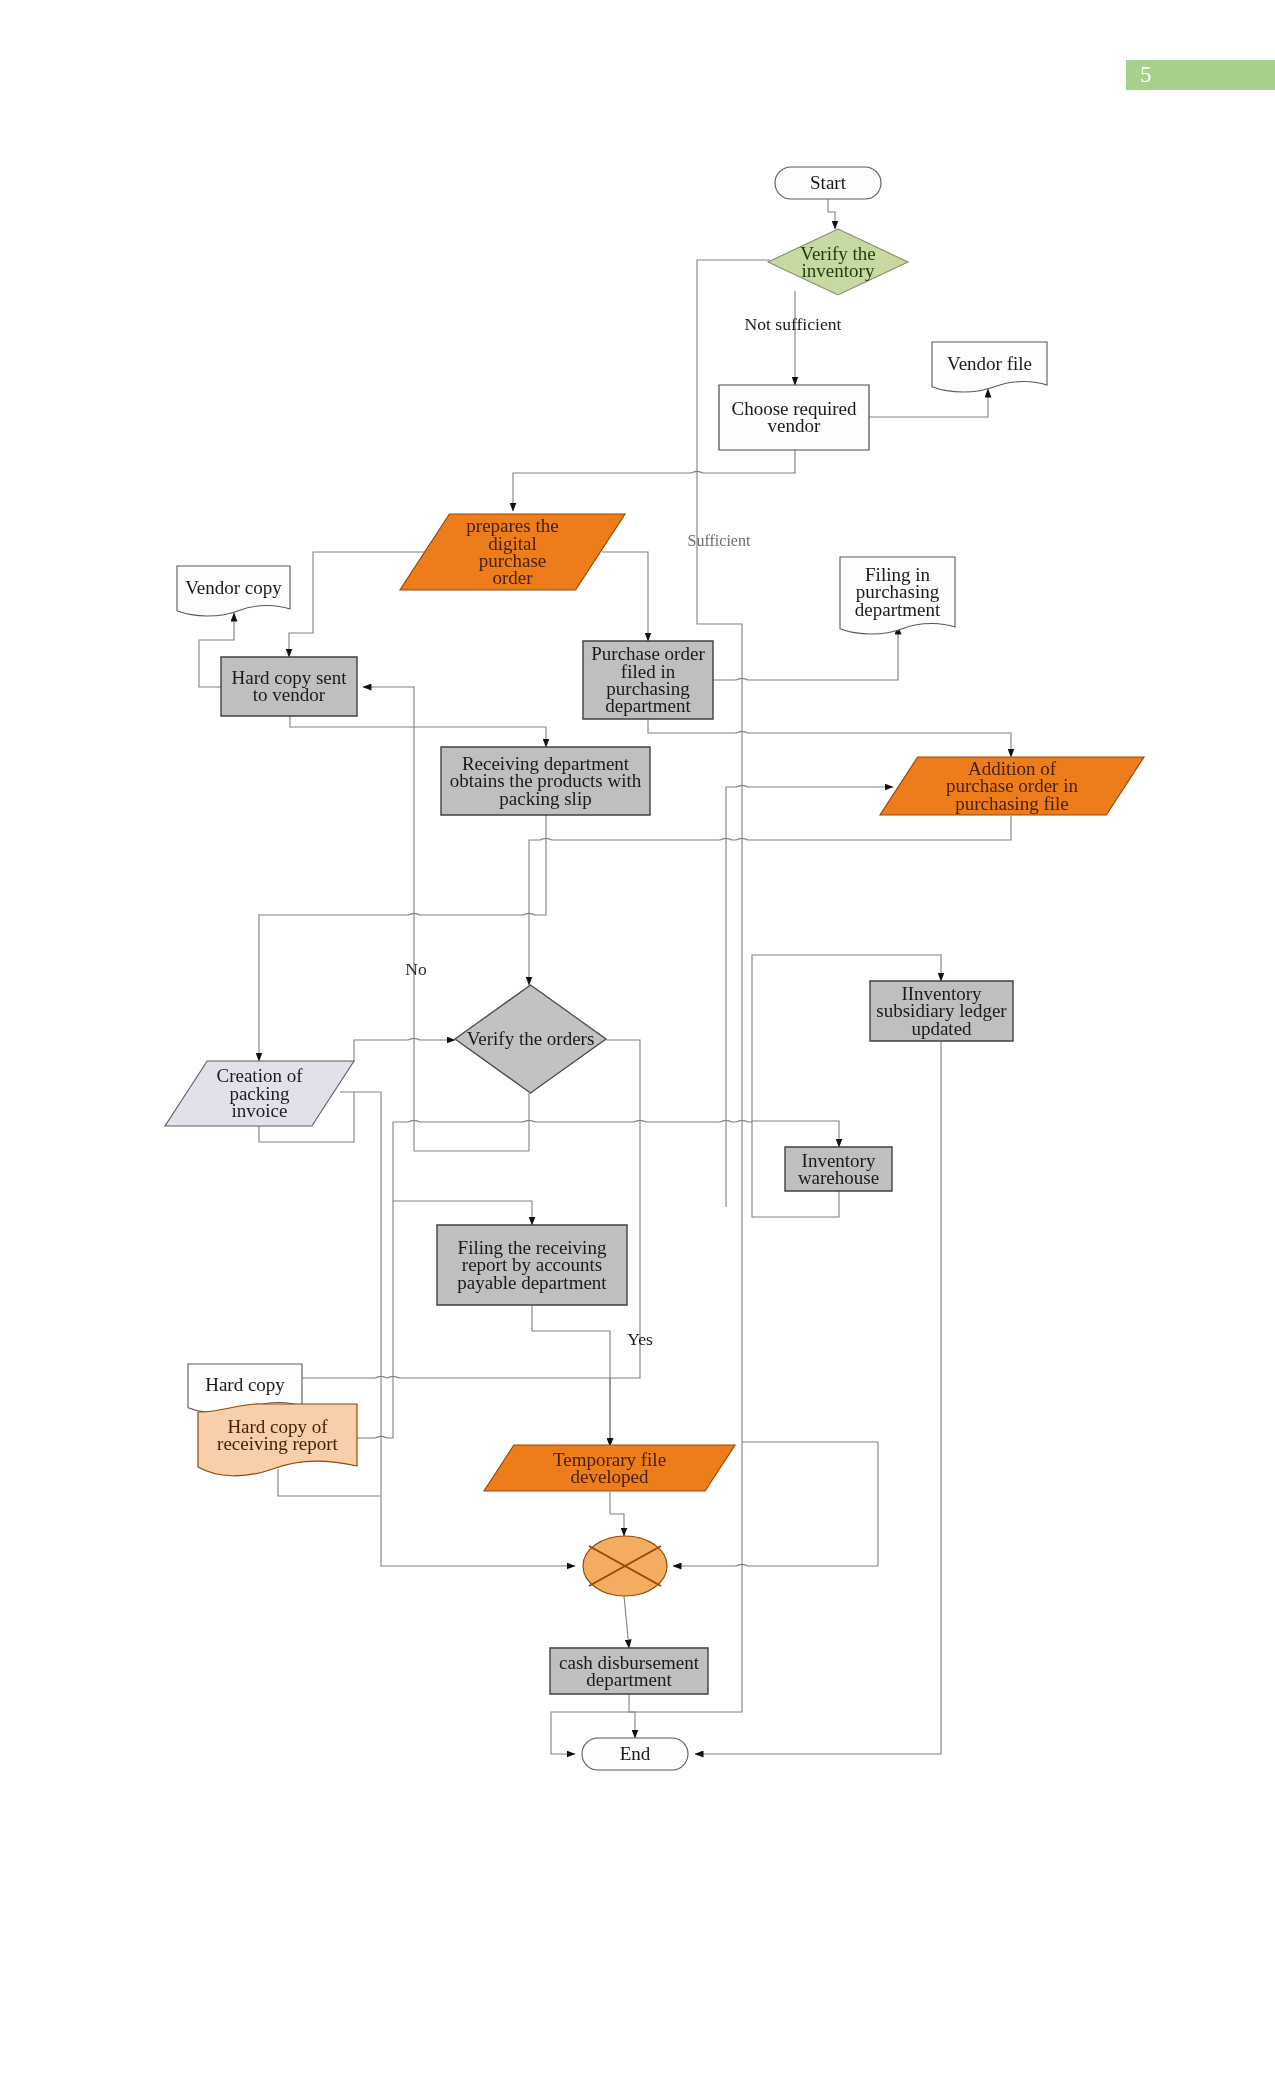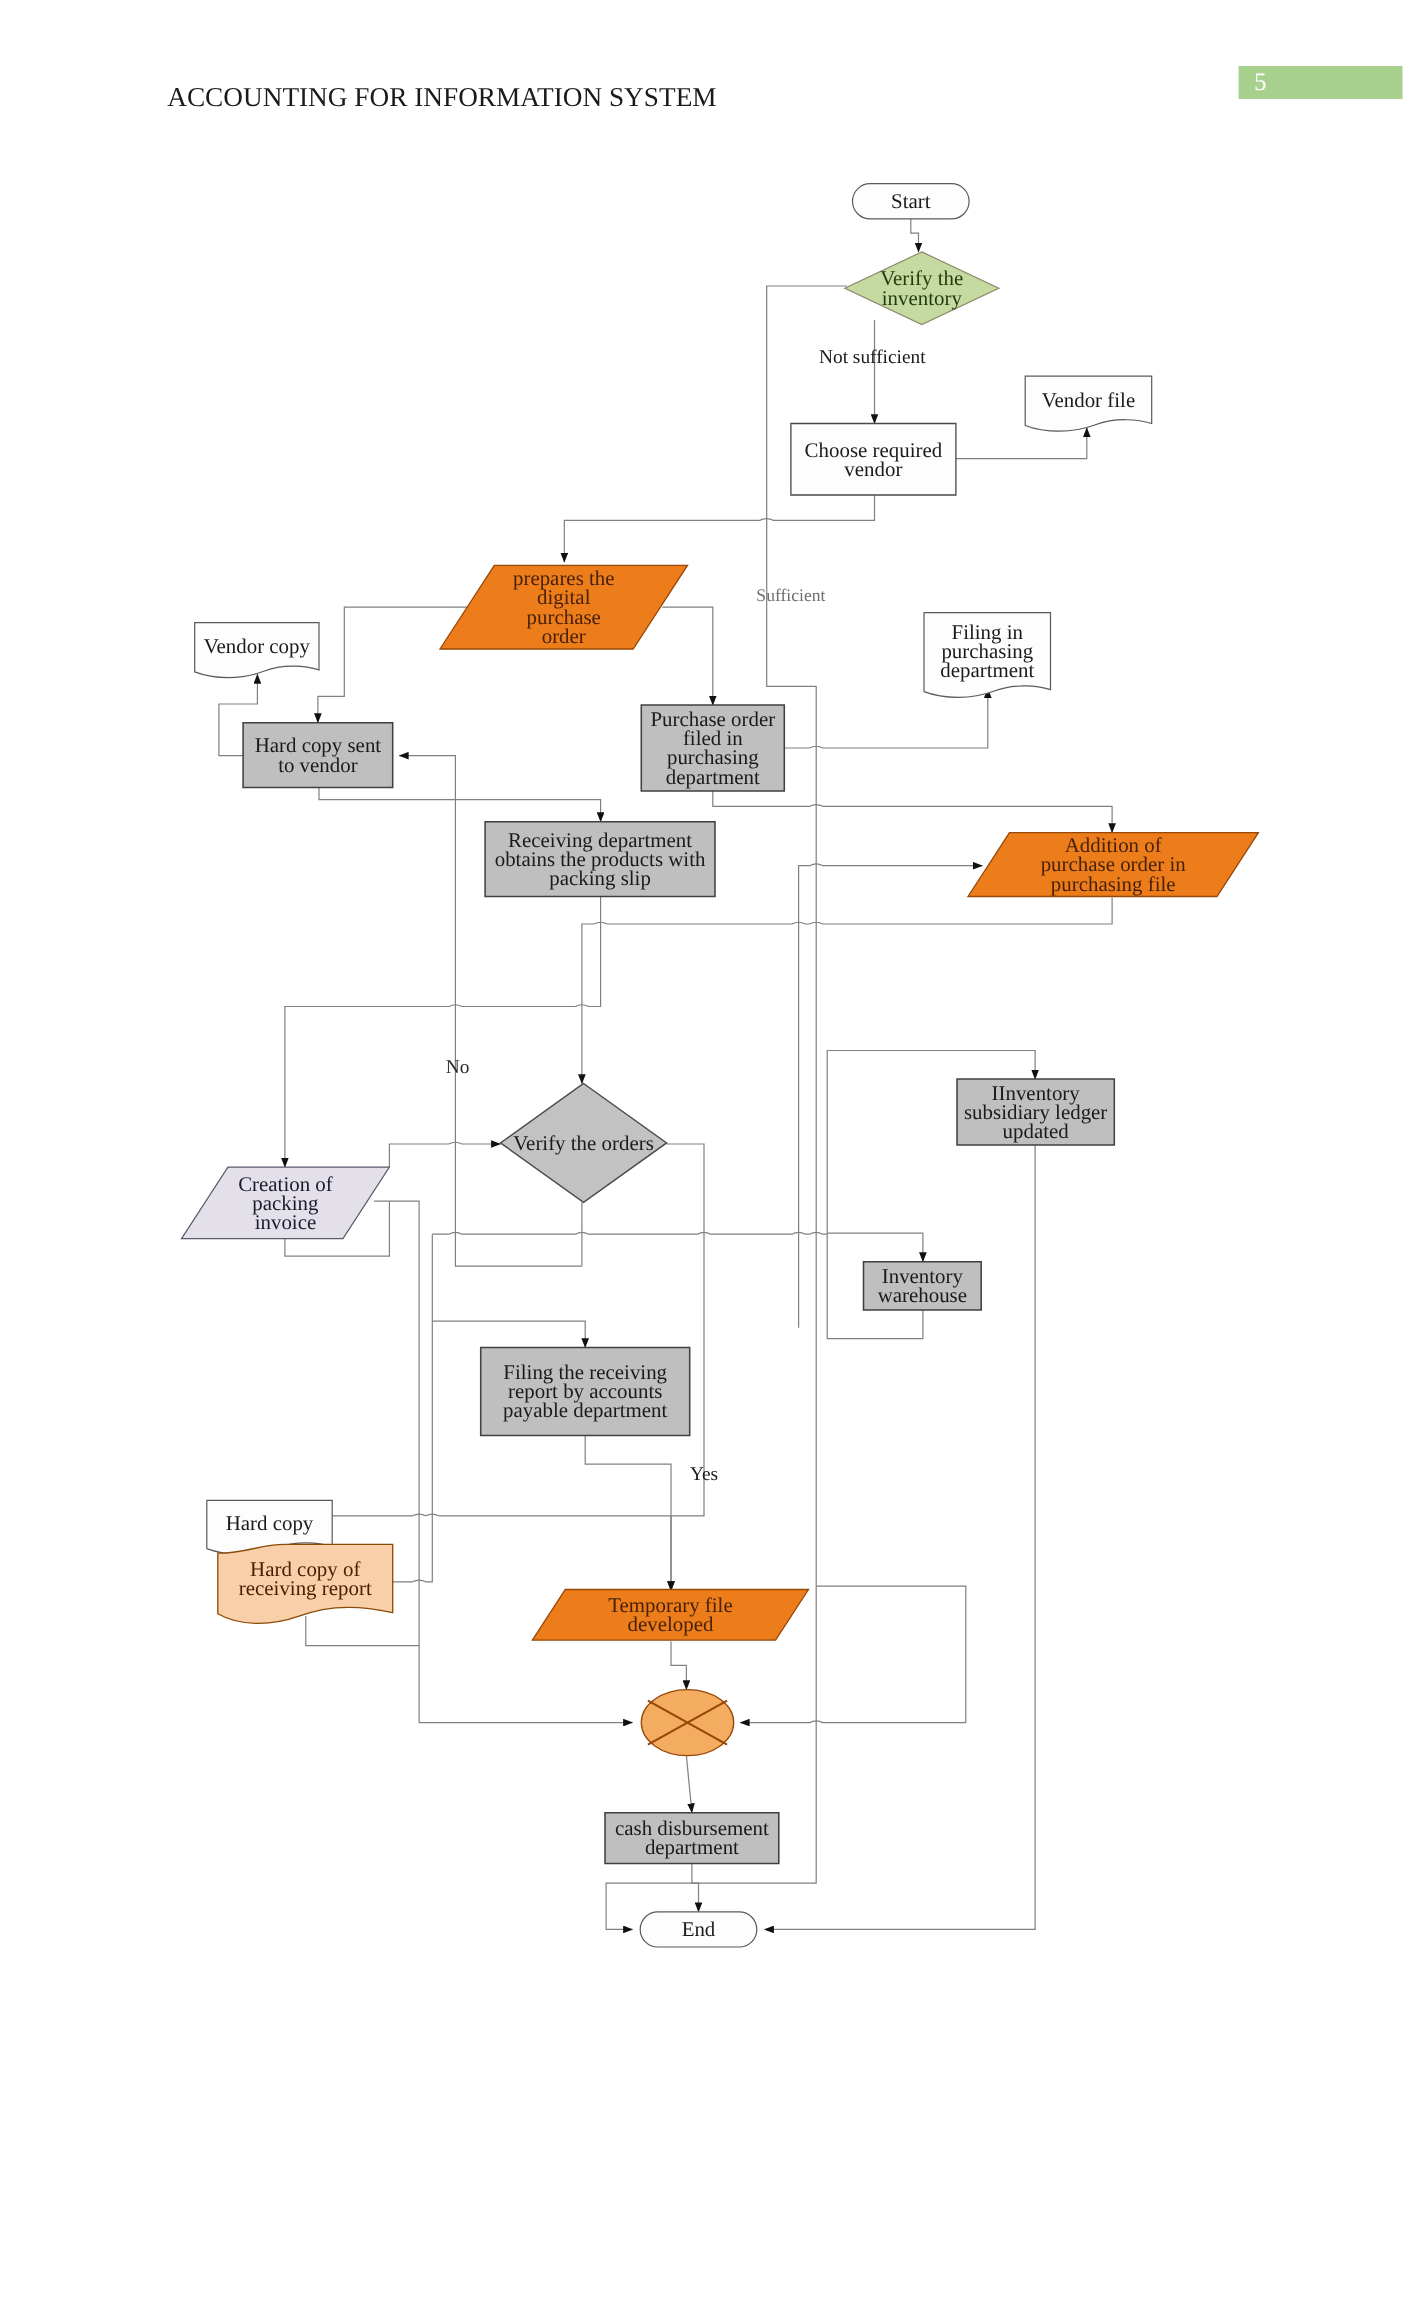--- a/index.html
+++ b/index.html
@@ -12,21 +12,20 @@
   svg.flow{position:absolute;left:0;top:0;width:1275px;height:2100px;font-family:"Liberation Serif",serif;}
   svg.flow text{font-family:"Liberation Serif",serif;}
 </style>
 </head>
 <body>
 
 <div class="page">
   <div class="pagenum-band">
     <div class="pagenum-text">5</div>
   </div>
-  <div class="doc-title">ACCOUNTING FOR INFORMATION SYSTEM</div>
   <svg class="flow" viewBox="0 0 1275 2100">
     <defs>
       <marker id="arrowhead" markerWidth="9" markerHeight="7" refX="8.5" refY="3.5" orient="auto" markerUnits="userSpaceOnUse">
         <path d="M0,0 L9,3.5 L0,7 z" fill="#111111"></path>
       </marker>
     </defs>
     <g>
 <path d="M828,199 L828,212 L835,212 L835,229" fill="none" stroke="#808080" stroke-width="1.1" marker-end="url(#arrowhead)"></path>
 <path d="M770,260 L697,260 L697,624 L742,624 L742,1712 L551,1712 L551,1754 L575,1754" fill="none" stroke="#808080" stroke-width="1.1" marker-end="url(#arrowhead)"></path>
 <path d="M795,291 L795,385" fill="none" stroke="#808080" stroke-width="1.1" marker-end="url(#arrowhead)"></path>

